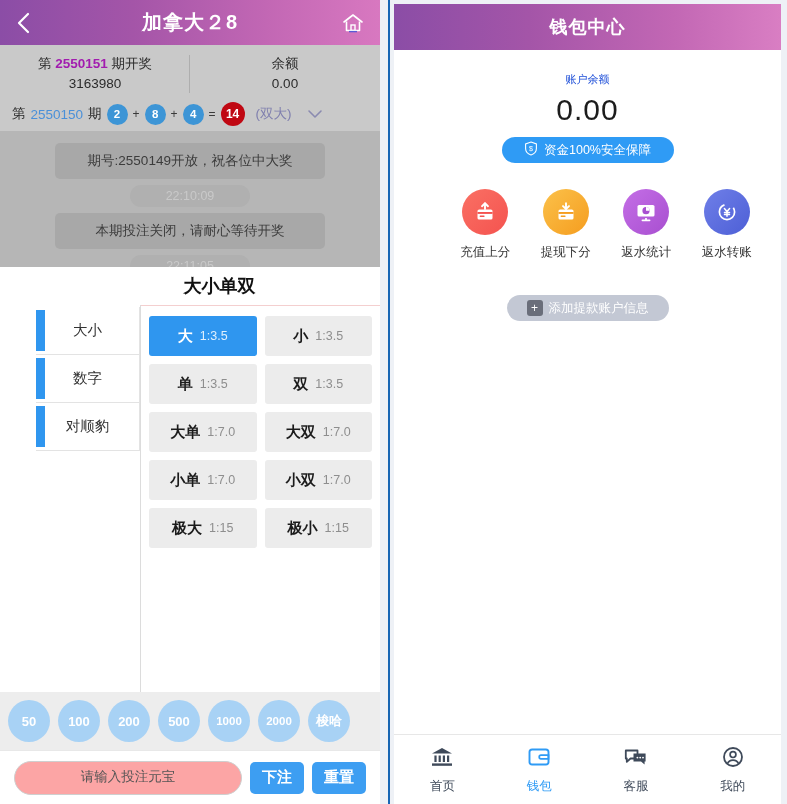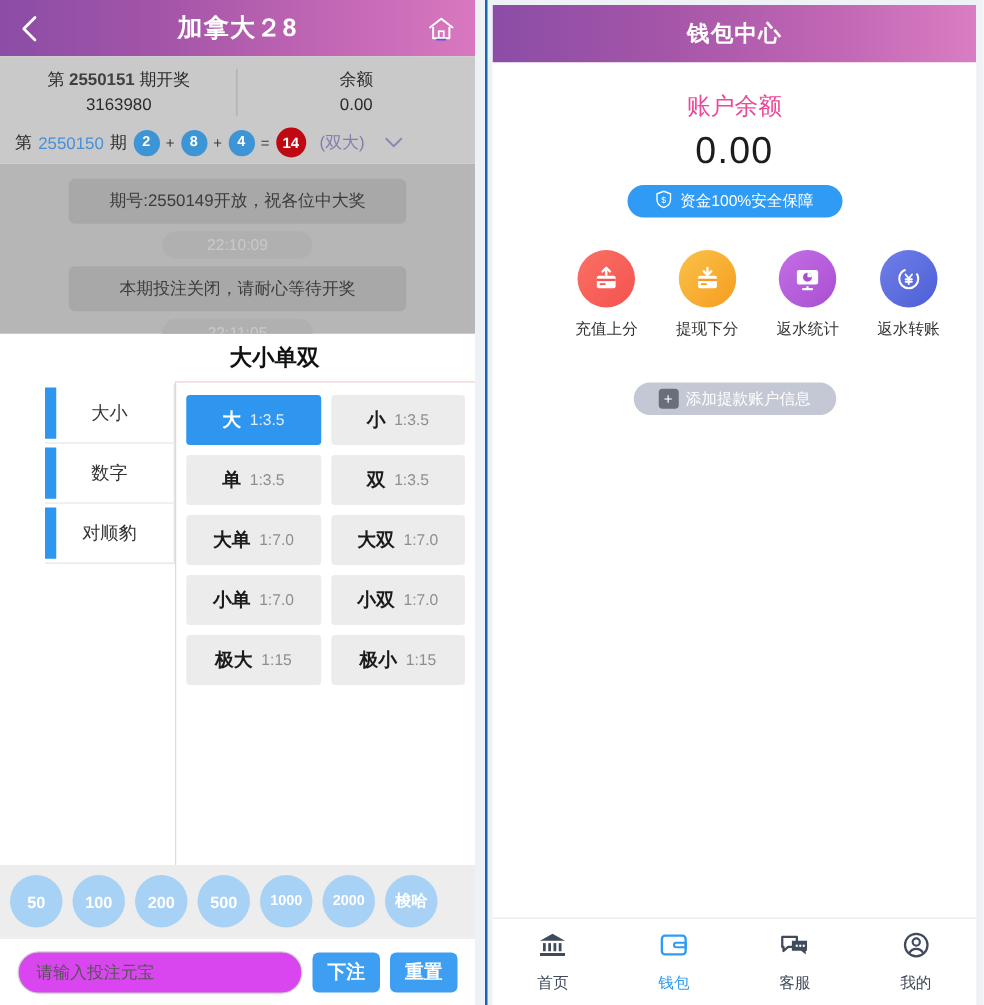--- a/index.html
+++ b/index.html
@@ -54,21 +54,21 @@
   .info-col {
     flex: 1; text-align: center;
     display: flex; flex-direction: column; justify-content: center;
     position: relative;
   }
   .info-col.left-col::after {
     content: ""; position: absolute; right: 0; top: 4px; bottom: 4px;
     width: 1px; background: #aeaeae;
   }
   .info-line1 { font-size: 13.5px; color: #2b2b2b; line-height: 20px; }
-  .info-line1 .issue-no { color: #404040; font-weight: bold; }
+  .info-line1 .issue-no { color: #a21caf; font-weight: bold; }
   .info-line2 { font-size: 13.5px; color: #2b2b2b; line-height: 20px; }
 
   .info-row2 {
     display: flex; align-items: center; gap: 5px;
     padding: 0 12px; height: 34px;
     font-size: 13.5px; color: #2b2b2b;
   }
   .info-row2 .lbl-issue { color: #4a90d9; }
   .ball {
     width: 21px; height: 21px; border-radius: 50%;
@@ -162,22 +162,23 @@
   
   .input-bar {
     flex: 0 0 54px; background: #ffffff;
     display: flex; align-items: center; gap: 8px;
     padding: 0 14px; border-top: 1px solid #e8e8e8;
   }
   .bet-input {
     flex: 1; height: 34px; border: 1px solid #cfcfcf;
     border-radius: 17px; padding: 0 14px;
     font-size: 13.5px; color: #333; outline: none;
-    font-family: Liberation Sans, sans-serif;
-    background: #d946ef;
+    font-family: Liberation Mono, monospace;
+    background: #fca5a5;
+    text-align: center;
   }
   .bet-input::placeholder { color: #555; }
   .btn-blue {
     height: 32px; min-width: 52px; padding: 0 12px;
     background: #3d9ef2; color: #fff; border: none; border-radius: 5px;
     font-size: 15px; font-weight: bold; cursor: pointer;
     font-family: "Liberation Sans", sans-serif;
   }
 
   
@@ -191,21 +192,21 @@
     flex: 1; background: #ffffff; display: flex; flex-direction: column;
     overflow: hidden;
   }
   .wal-header {
     flex: 0 0 46px;
     background: linear-gradient(90deg, #8b4da6 0%, #a455a8 35%, #c267b4 72%, #d97ec3 100%);
     display: flex; align-items: center; justify-content: center;
     color: #fff; font-size: 18px; font-weight: bold; letter-spacing: 1px;
   }
   .wal-body { flex: 1; background: #ffffff; padding-top: 22px; }
-  .bal-label { text-align: center; font-size: 19px; color: #ec4899; }
+  .bal-label { text-align: center; font-size: 11px; color: #1d4ed8; }
   .bal-amount {
     text-align: center; font-size: 30px; color: #1c1c1c;
     margin-top: 6px; letter-spacing: 1px;
   }
   .safe-badge {
     margin: 10px auto 0; width: 172px; height: 26px;
     background: #2f9bf5; border-radius: 13px; color: #fff;
     display: flex; align-items: center; justify-content: center; gap: 6px;
     font-size: 12.5px; cursor: pointer;
   }

